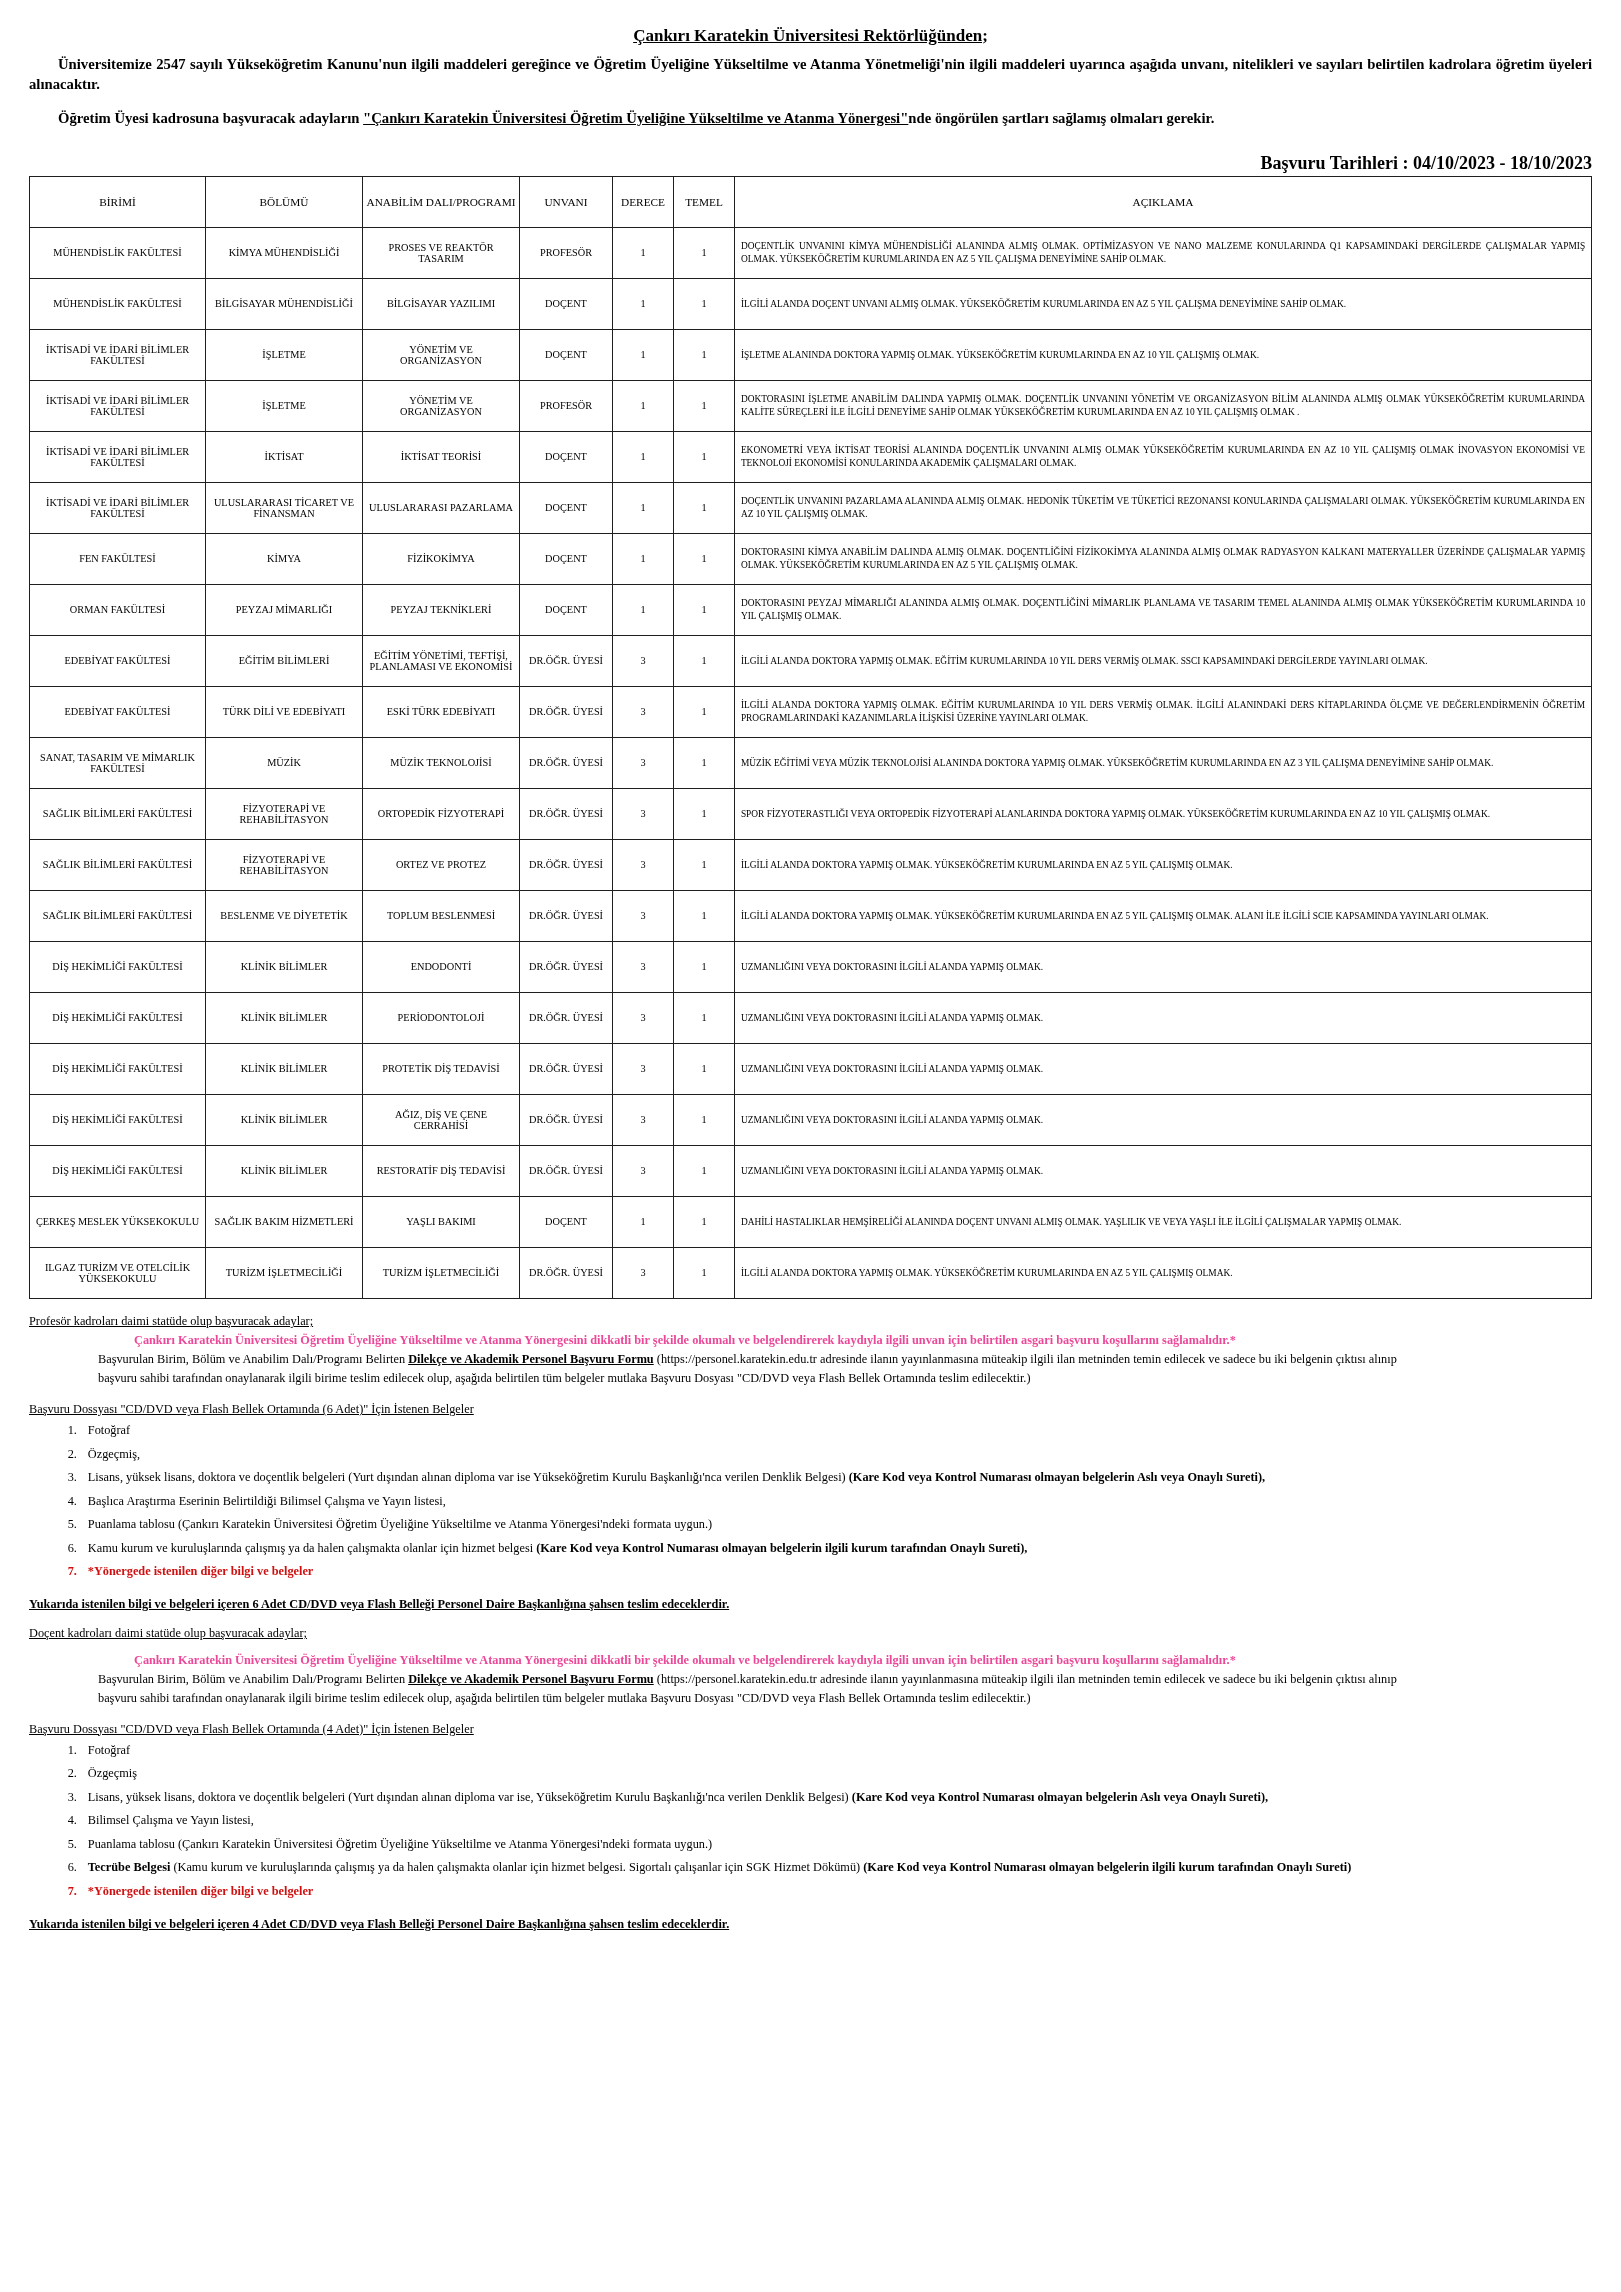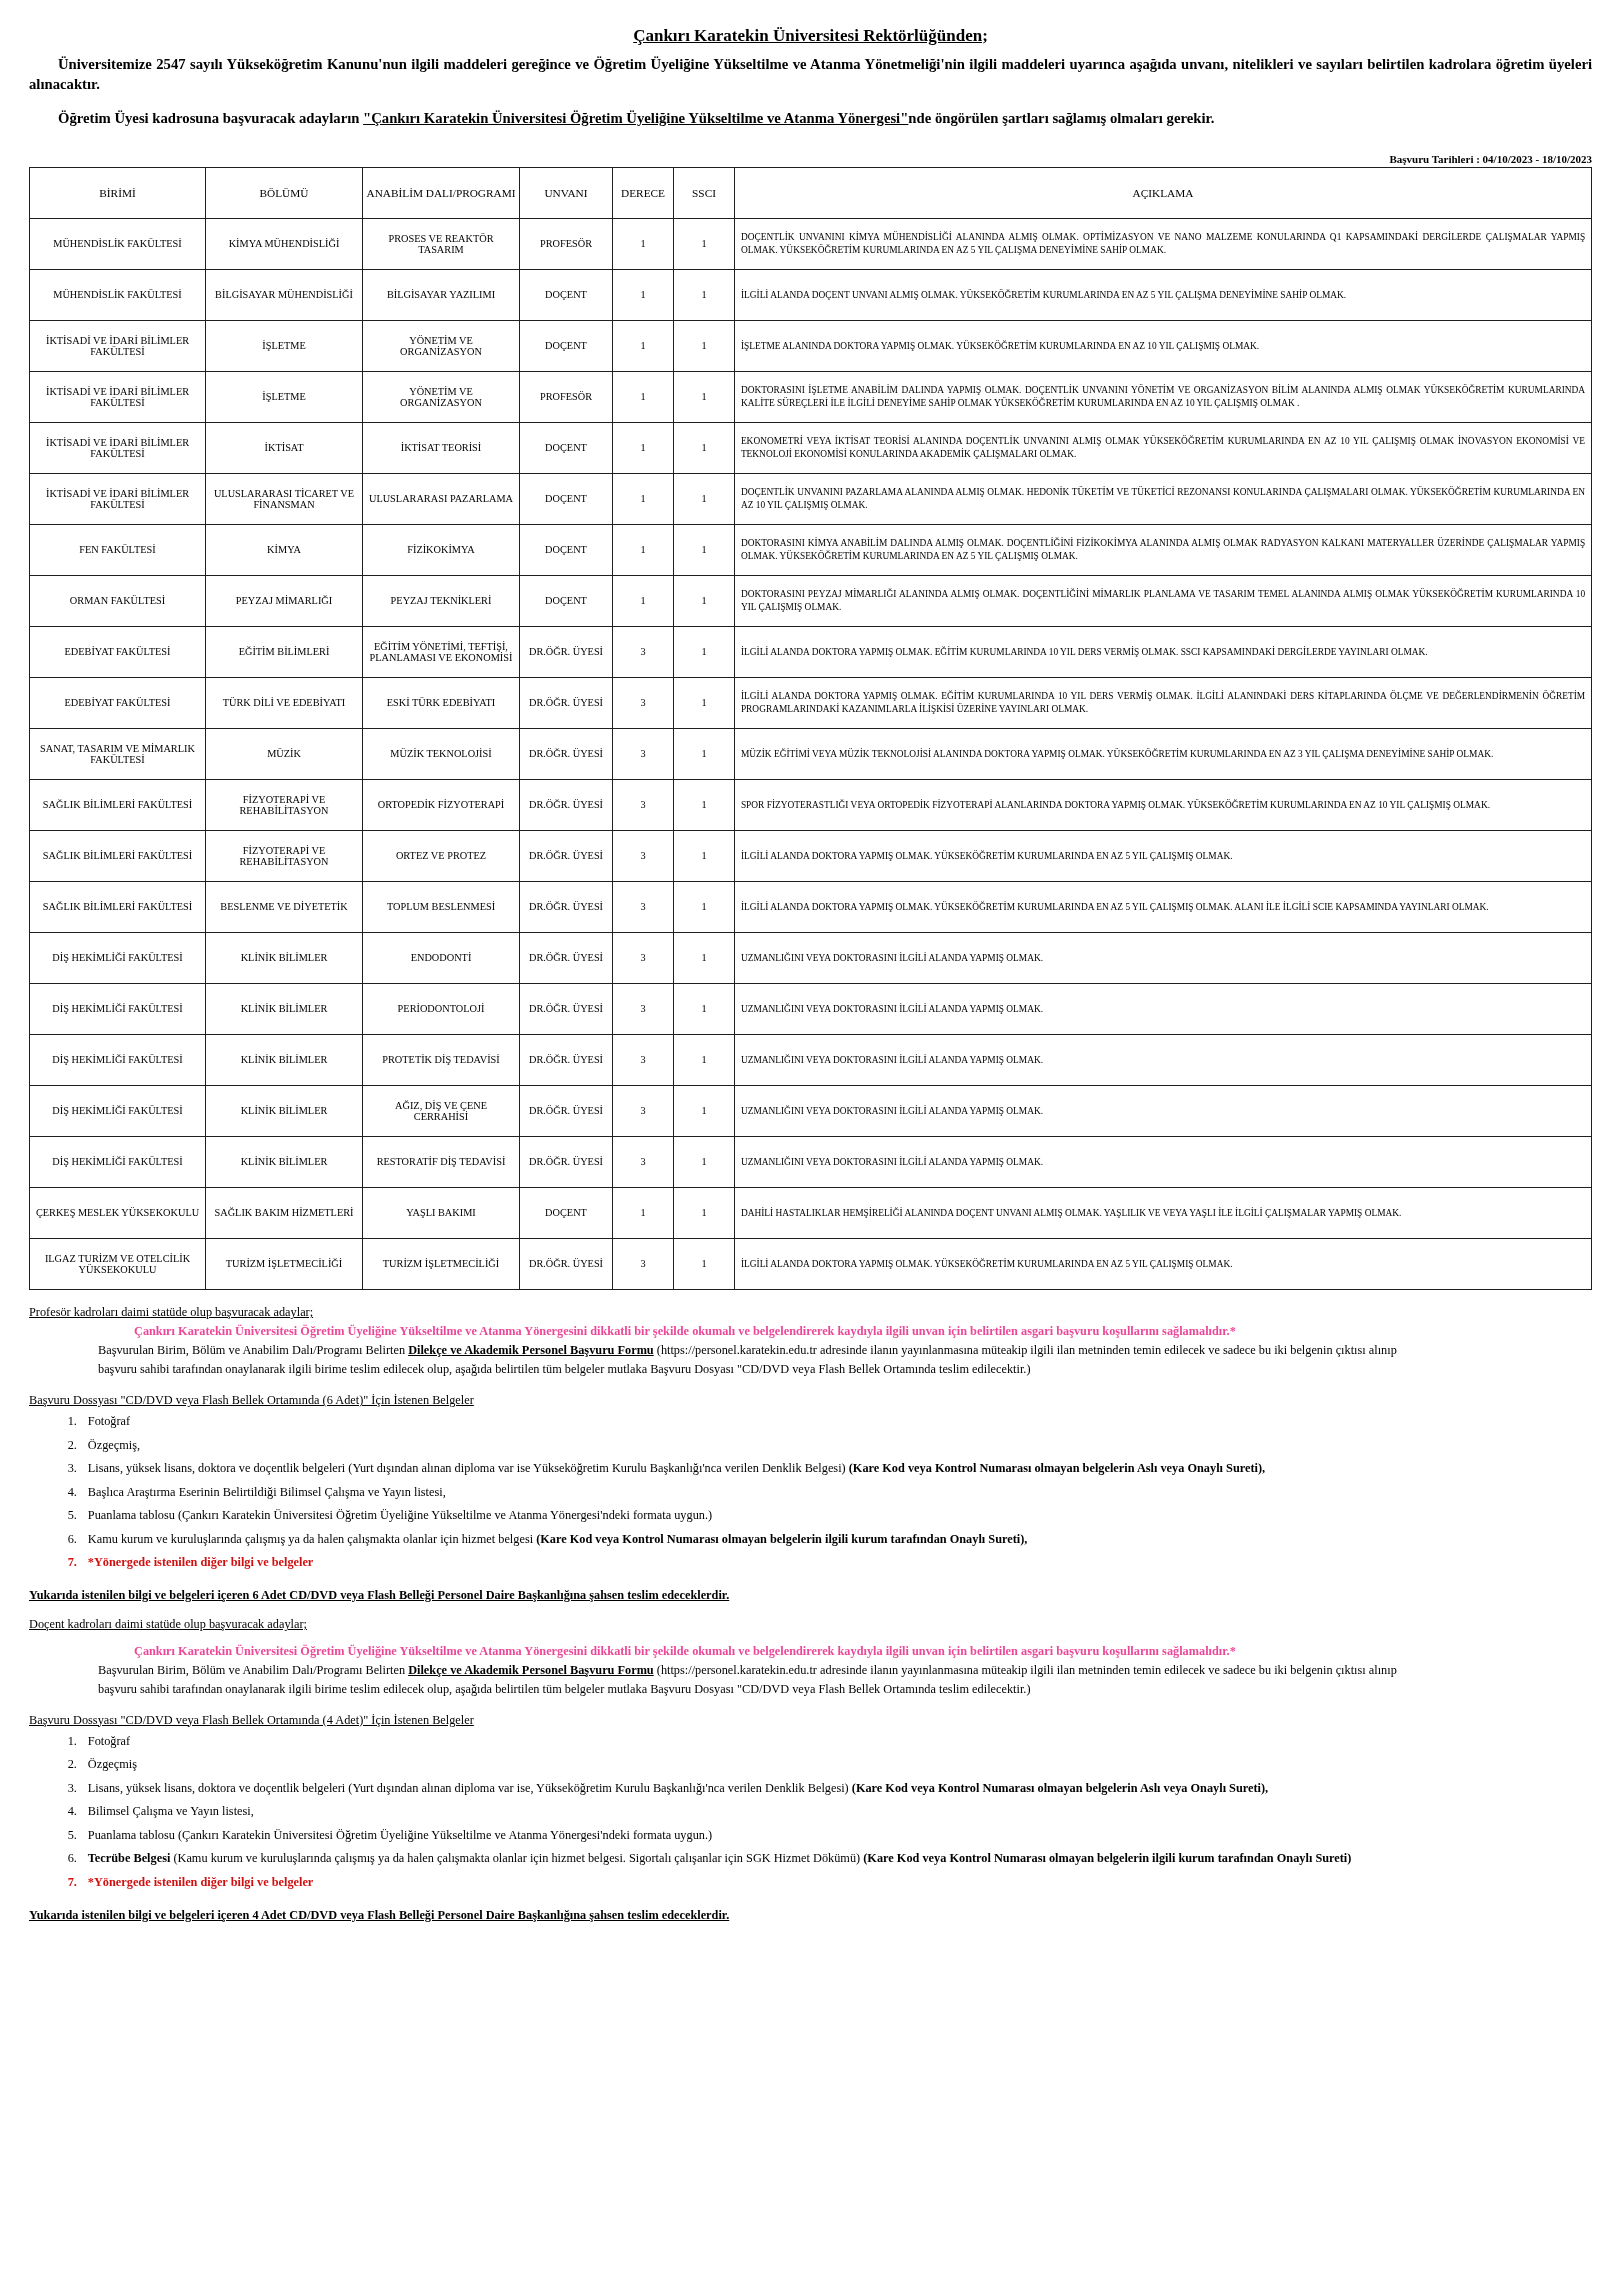--- a/index.html
+++ b/index.html
@@ -39,21 +39,21 @@
     text-align: justify;
     line-height: 1.35;
     margin: 0 0 9.8px 0;
     text-indent: 29px;
   }
   .intro2 .quoted {
     text-decoration: underline;
   }
   .dates {
     text-align: right;
-    font-size: 11px;
+    font-size: 18px;
     font-weight: bold;
     margin-bottom: 2px;
     margin-top: 24px;
   }
   table.main {
     border-collapse: collapse;
     width: 100%;
     table-layout: fixed;
   }
   table.main th, table.main td {
@@ -158,21 +158,21 @@
         <col class="c-adet">
         <col class="c-aciklama">
     </colgroup>
     <thead>
       <tr>
         <th>BİRİMİ</th>
         <th>BÖLÜMÜ</th>
         <th>ANABİLİM DALI/PROGRAMI</th>
         <th>UNVANI</th>
         <th>DERECE</th>
-        <th>SSCI</th>
+        <th>TEMEL</th>
         <th>AÇIKLAMA</th>
       </tr>
     </thead>
     <tbody id="rows-body">
         <tr>
           <td class="c">MÜHENDİSLİK FAKÜLTESİ</td>
           <td class="c">KİMYA MÜHENDİSLİĞİ</td>
           <td class="c">PROSES VE REAKTÖR TASARIM</td>
           <td class="c">PROFESÖR</td>
           <td class="c">1</td>

